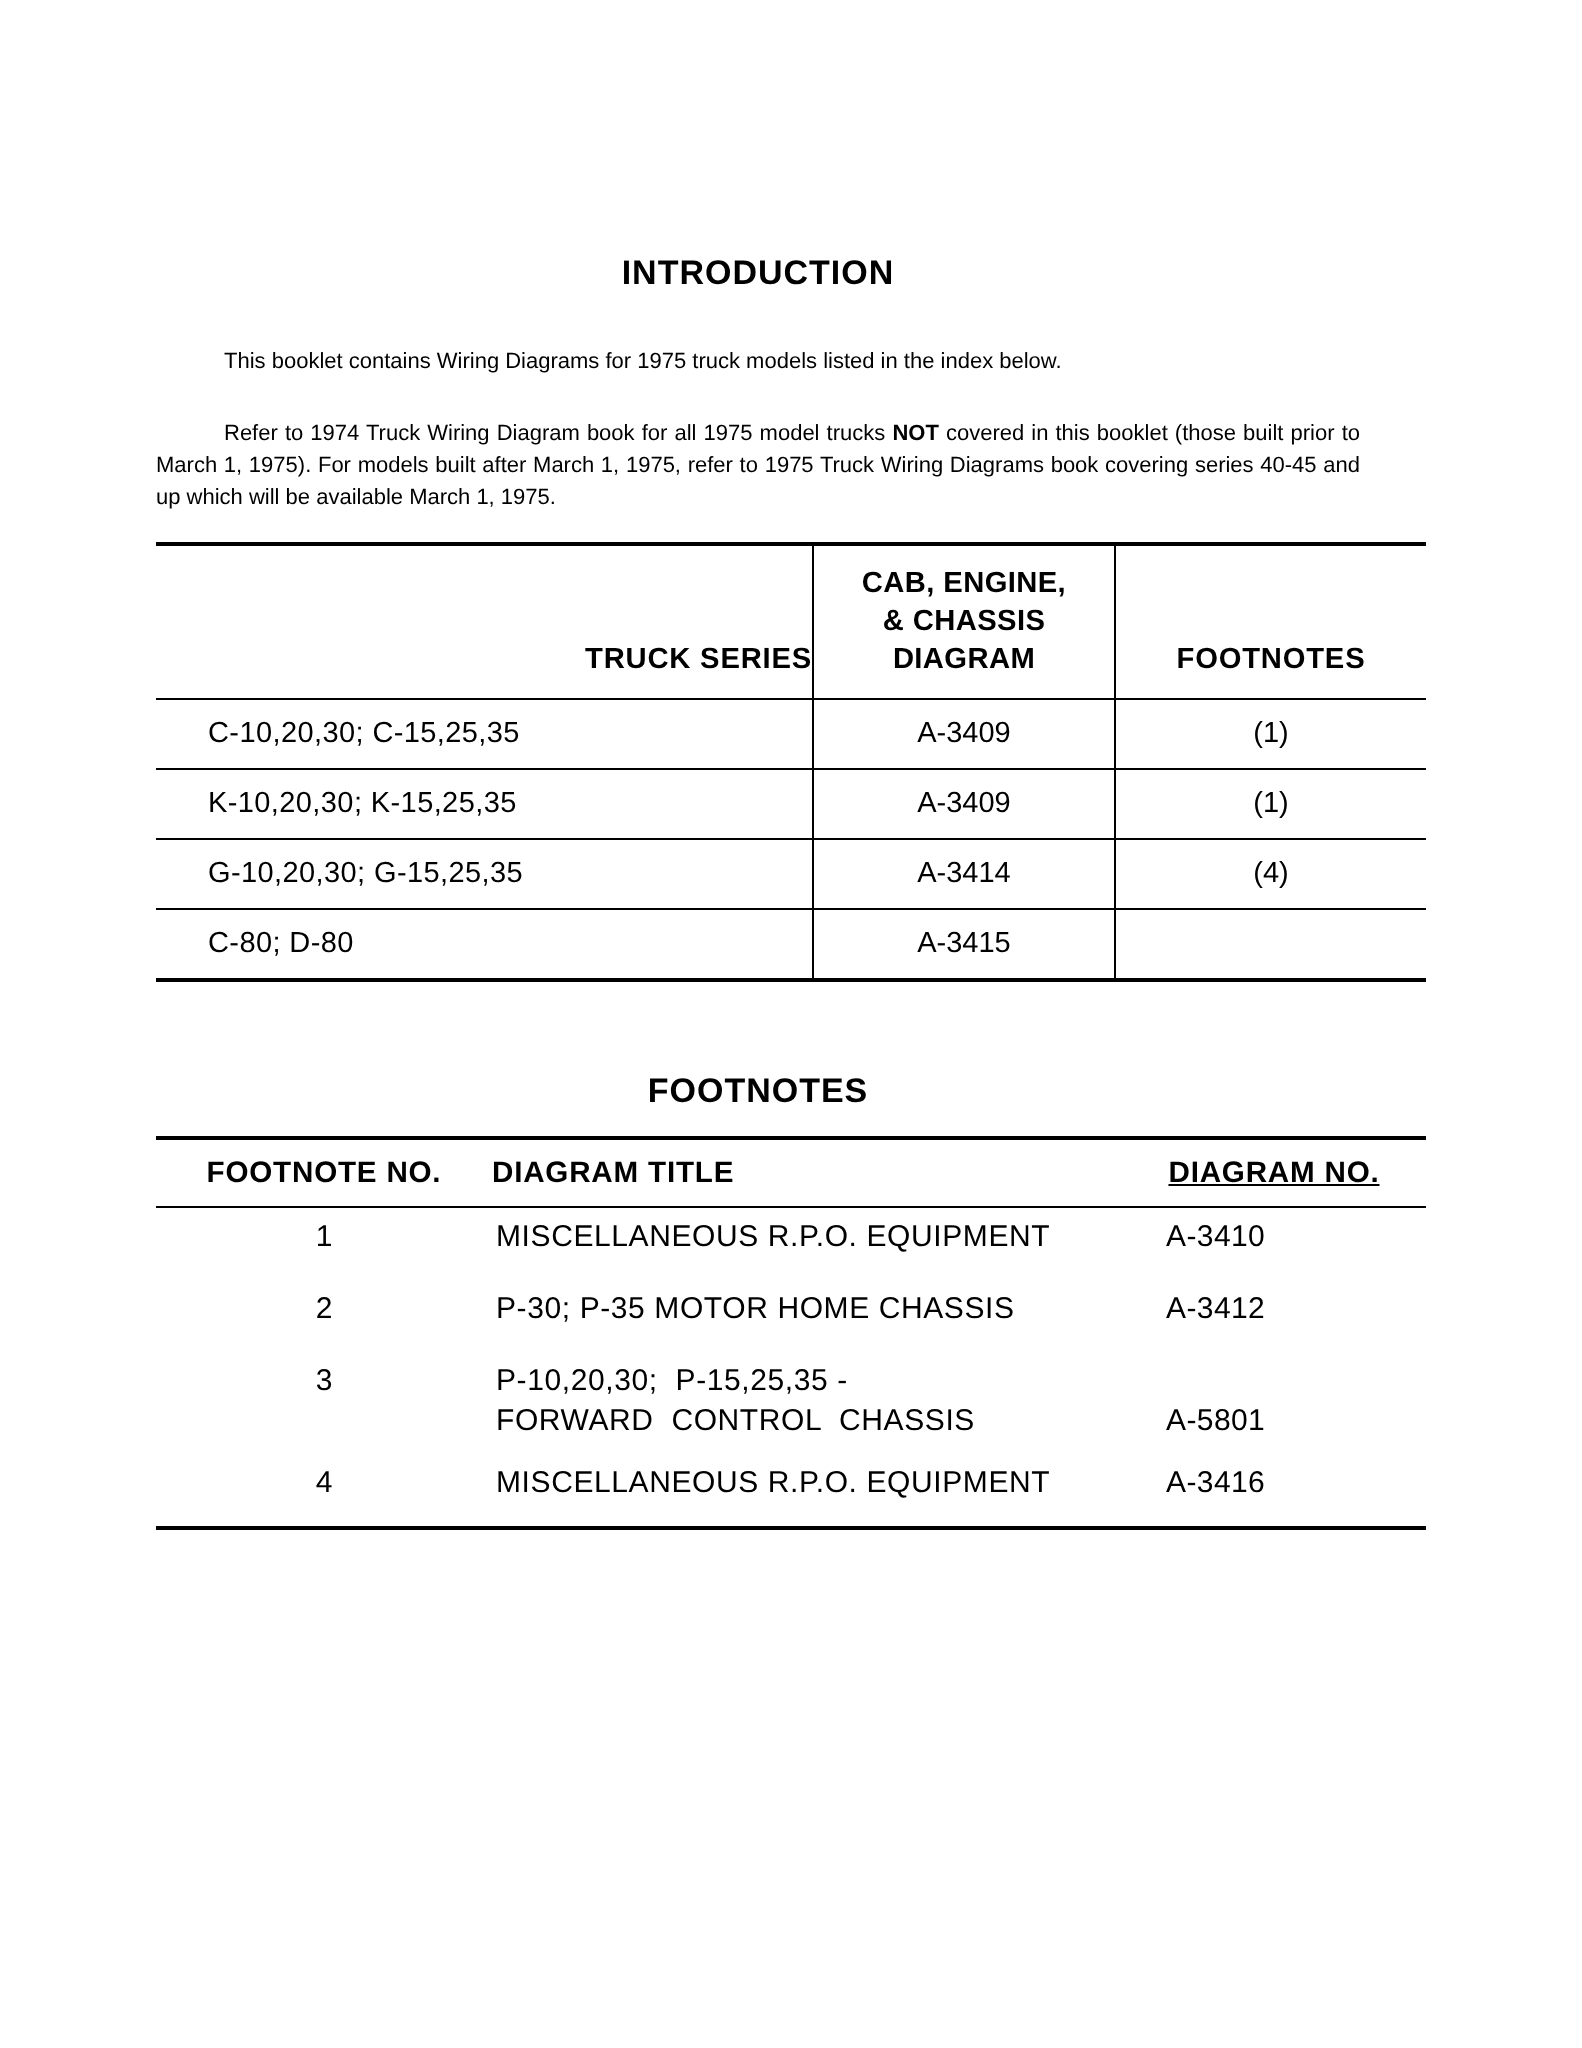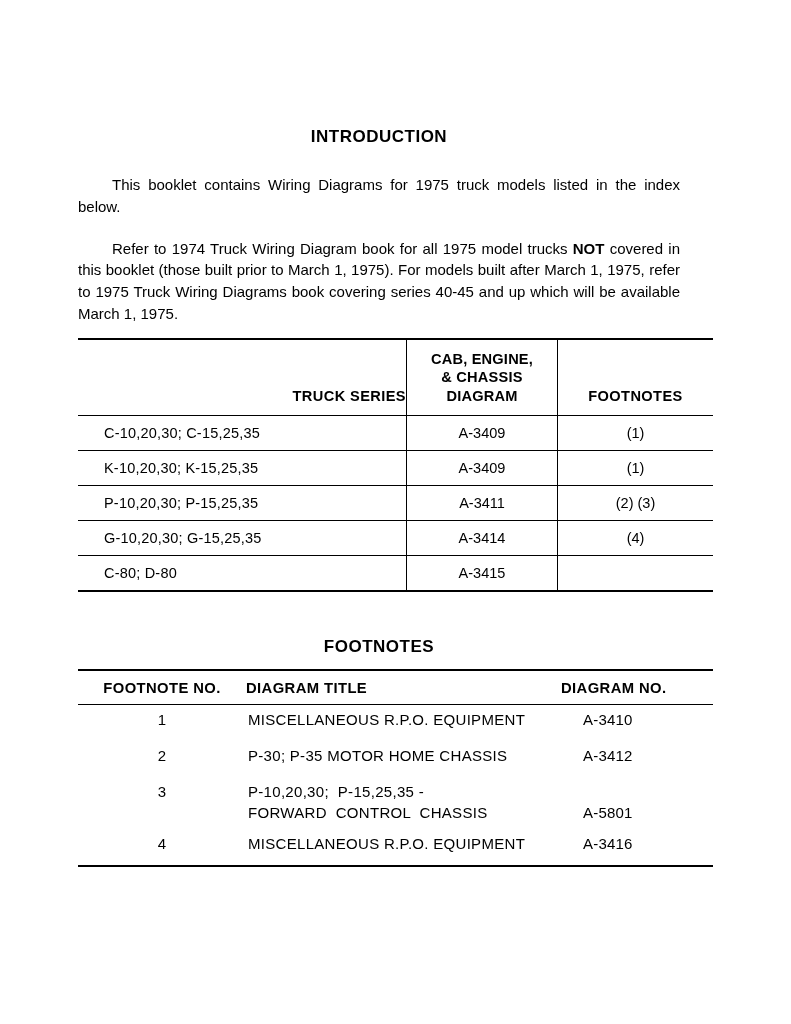--- a/index.html
+++ b/index.html
@@ -25,21 +25,21 @@
   .heading {
     text-align: center;
     font-weight: bold;
     font-size: 17px;
     letter-spacing: 0.5px;
   }
   #intro-heading {
     padding-top: 127px;
   }
   .para {
-    font-size: 15px;
+    font-size: 11px;
     line-height: 1.45;
     text-align: justify;
     text-justify: inter-word;
     margin: 0;
     padding: 0;
   }
   .para.first {
     margin-top: 27px;
   }
   .para.second {
@@ -137,21 +137,22 @@
   }
   .foot-table th.fn-no {
     width: 168px;
     text-align: center;
   }
   .foot-table th.fn-title {
     text-align: left;
   }
   .foot-table th.fn-diag {
     width: 152px;
-    text-align: left;
+    text-align: center;
+    text-decoration: underline;
   }
   .foot-table tbody td {
     padding: 5px 0 5px 0;
     vertical-align: top;
     line-height: 1.38;
     height: 26px;
   }
   .foot-table tbody td.fn-no {
     text-align: center;
   }
@@ -206,25 +207,20 @@
         <td class="c-series">C-10,20,30;  C-15,25,35</td>
         <td class="c-diagram">A-3409</td>
         <td class="c-foot">(1)</td>
       </tr>
       <tr>
         <td class="c-series">K-10,20,30;  K-15,25,35</td>
         <td class="c-diagram">A-3409</td>
         <td class="c-foot">(1)</td>
       </tr>
       <tr>
-        <td class="c-series">P-10,20,30;  P-15,25,35</td>
-        <td class="c-diagram">A-3411</td>
-        <td class="c-foot">(2)  (3)</td>
-      </tr>
-      <tr>
         <td class="c-series">G-10,20,30;  G-15,25,35</td>
         <td class="c-diagram">A-3414</td>
         <td class="c-foot">(4)</td>
       </tr>
       <tr>
         <td class="c-series">C-80;  D-80</td>
         <td class="c-diagram">A-3415</td>
         <td class="c-foot"></td>
       </tr>
     </tbody>

